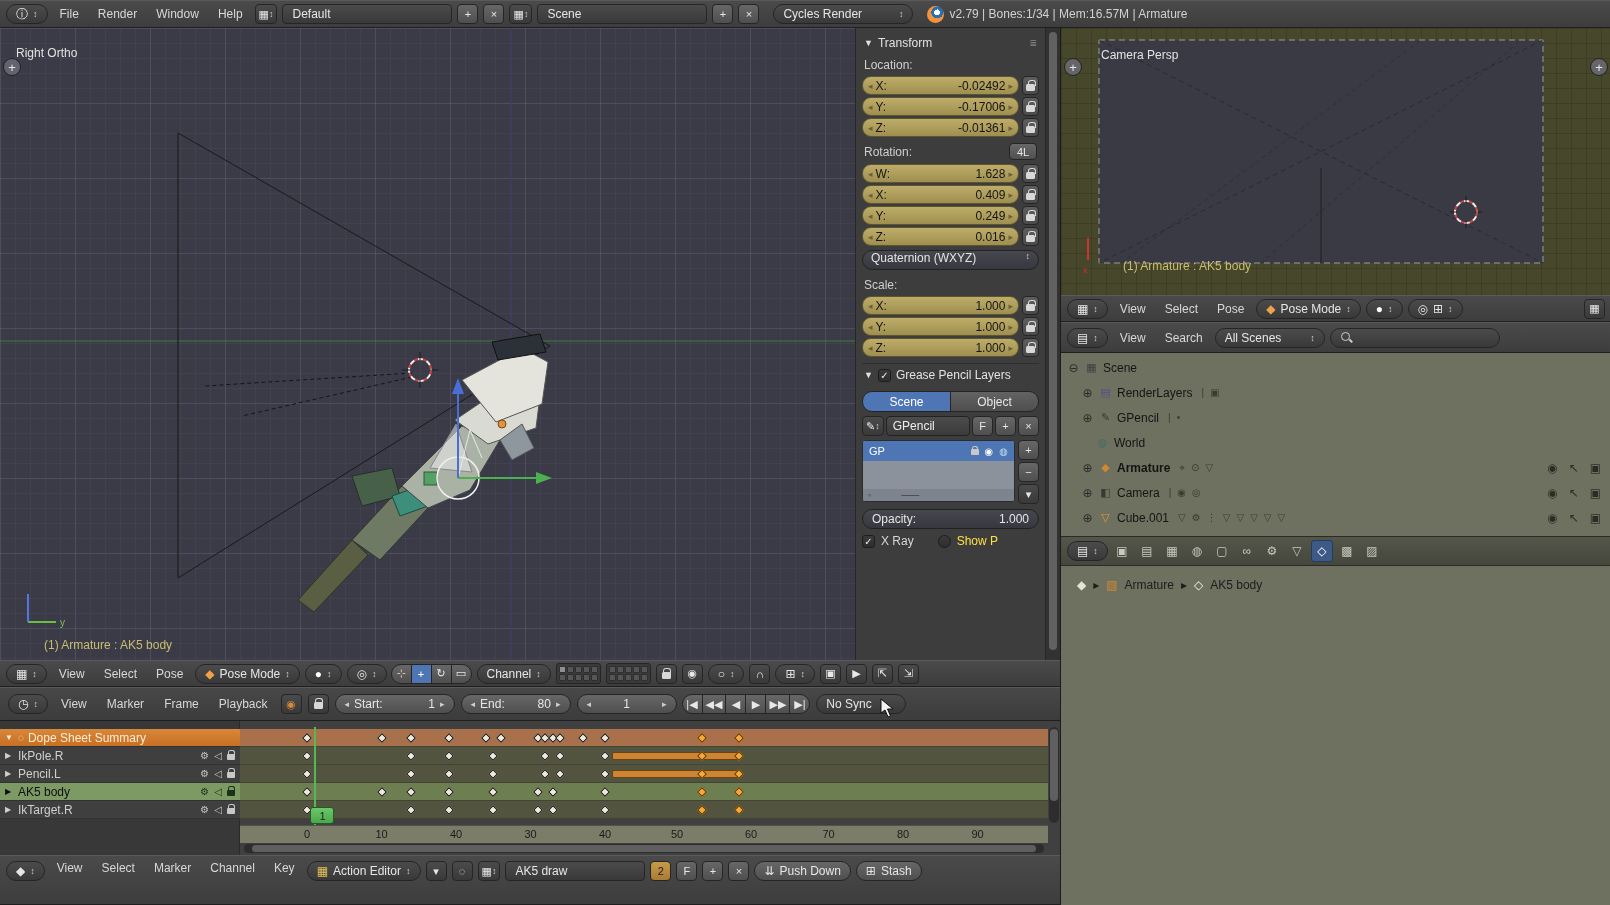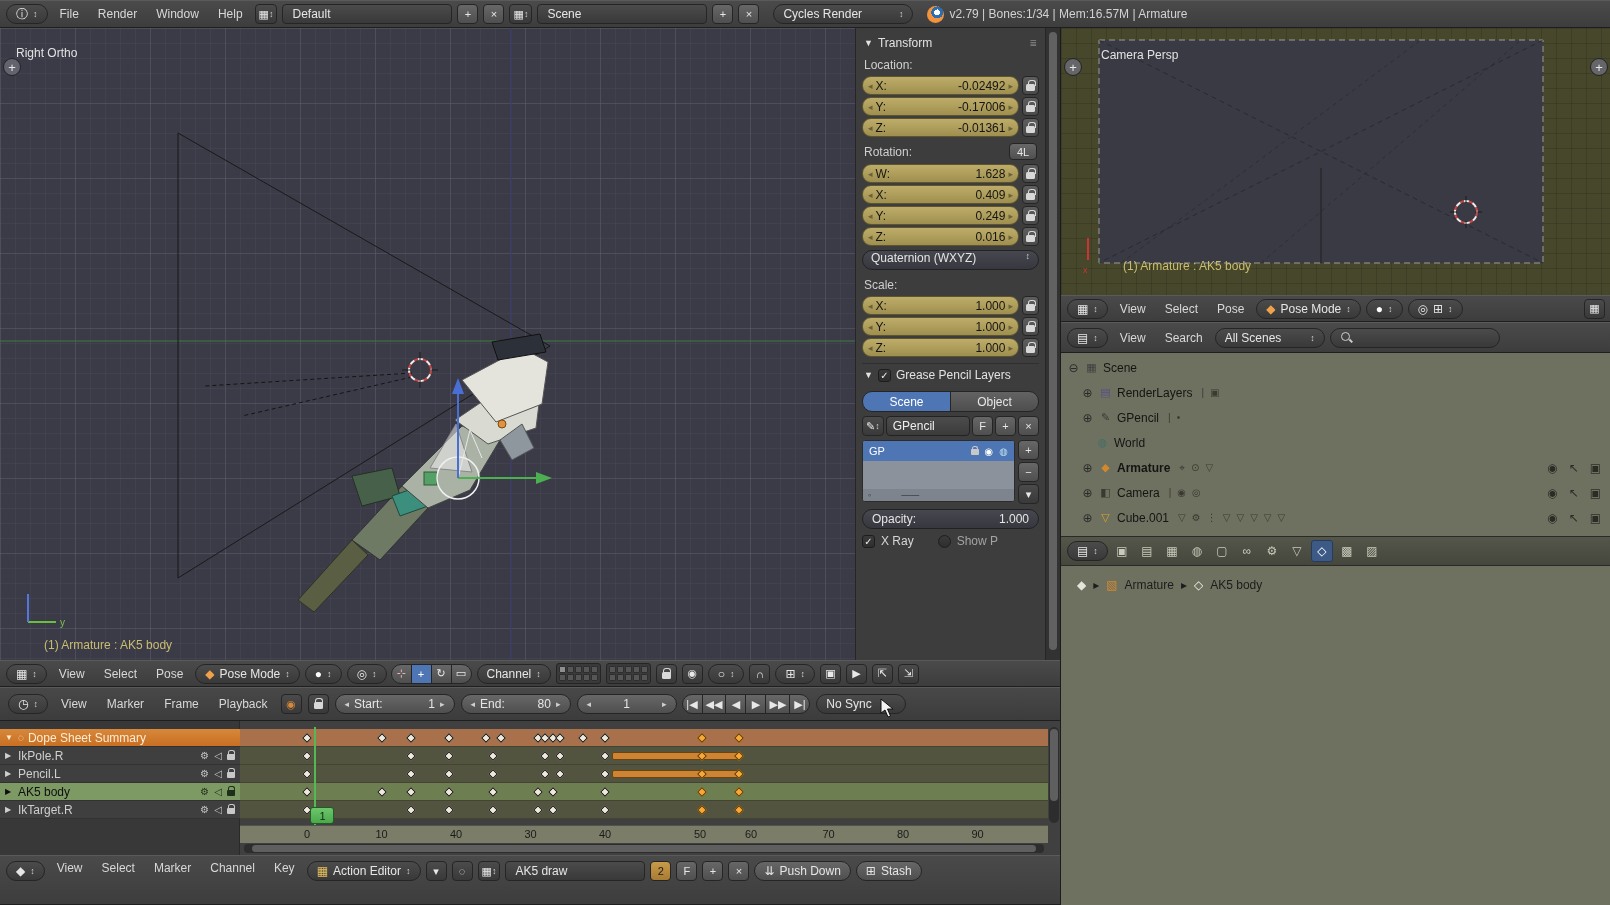--- a/index.html
+++ b/index.html
@@ -398,21 +398,21 @@
       </div>
     </div>
     <div class="slider">
       <span>Opacity:</span>
       <span style="margin-left:auto">1.000</span>
     </div>
     <div class="cbrow">
       <span class="cb">✓</span>
       <span>X Ray</span>
       <span class="cb" style="margin-left:18px;border-radius:7px"></span>
-      <span style="color:#a3a3a3">Show P</span>
+      <span style="color:#fde047">Show P</span>
     </div>
   </div>
   <div class="abs" id="npanel-scroll">
       <div class="thumb"></div>
     </div>
 
   <div class="abs" id="right-col">
 
     <div id="camview">
       <svg width="550" height="267" style="position:absolute;left:0;top:0">
@@ -818,21 +818,21 @@
             <span class="ds-key selk" style="left: 461.85px;"></span>
             <span class="ds-key selk" style="left: 499.1px;"></span>
           </div>
         </div>
       <div id="ds-ruler">
           <span class="ds-rnum" style="left: 67px;">0</span>
           <span class="ds-rnum" style="left: 141.5px;">10</span>
           <span class="ds-rnum" style="left: 216px;">40</span>
           <span class="ds-rnum" style="left: 290.5px;">30</span>
           <span class="ds-rnum" style="left: 365px;">40</span>
-          <span class="ds-rnum" style="left: 460px;">50</span>
+          <span class="ds-rnum" style="left: 437px;">50</span>
           <span class="ds-rnum" style="left: 511px;">60</span>
           <span class="ds-rnum" style="left: 588.5px;">70</span>
           <span class="ds-rnum" style="left: 663px;">80</span>
           <span class="ds-rnum" style="left: 737.5px;">90</span>
         </div>
       <div id="ds-cfline" style="left: 74.45px;"></div>
       <div id="ds-cfbox" style="left: 70.45px;">1</div>
     </div>
     <div id="ds-hscroll">
         <div class="thumb"></div>

